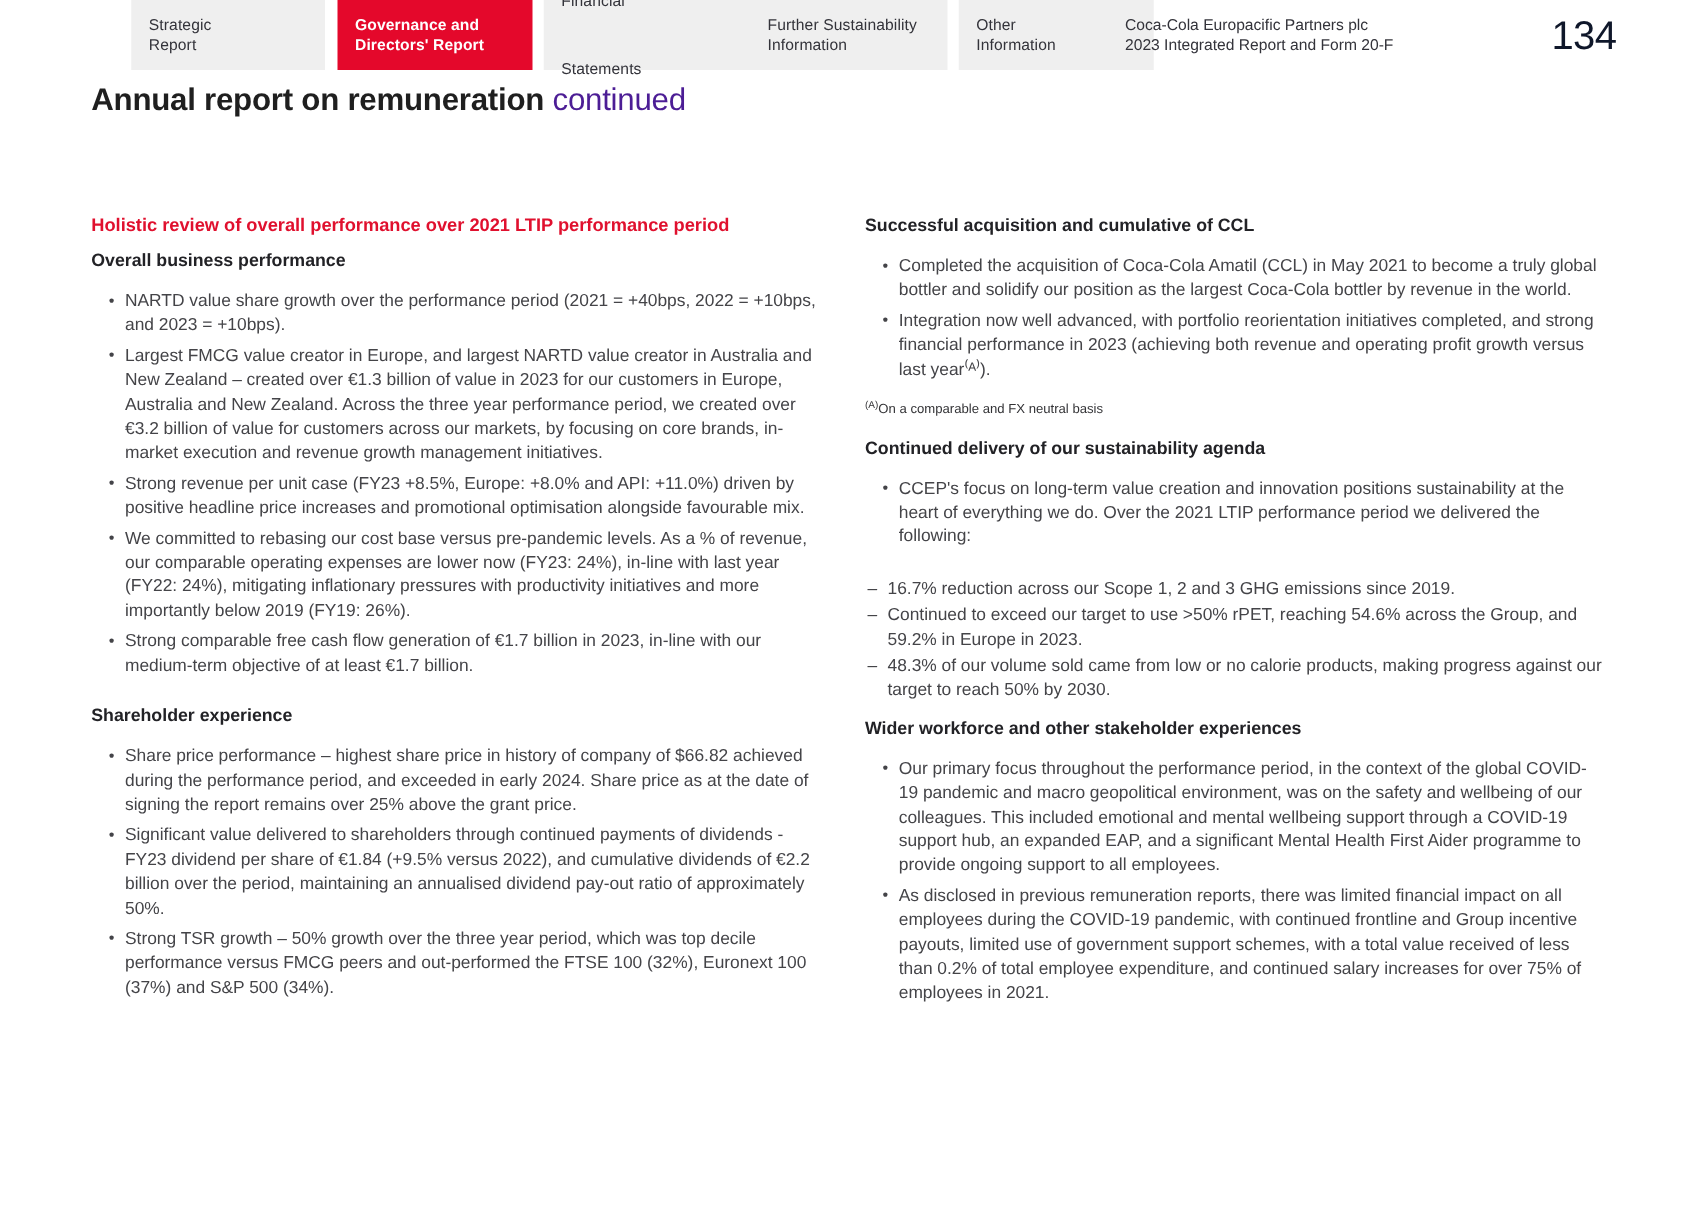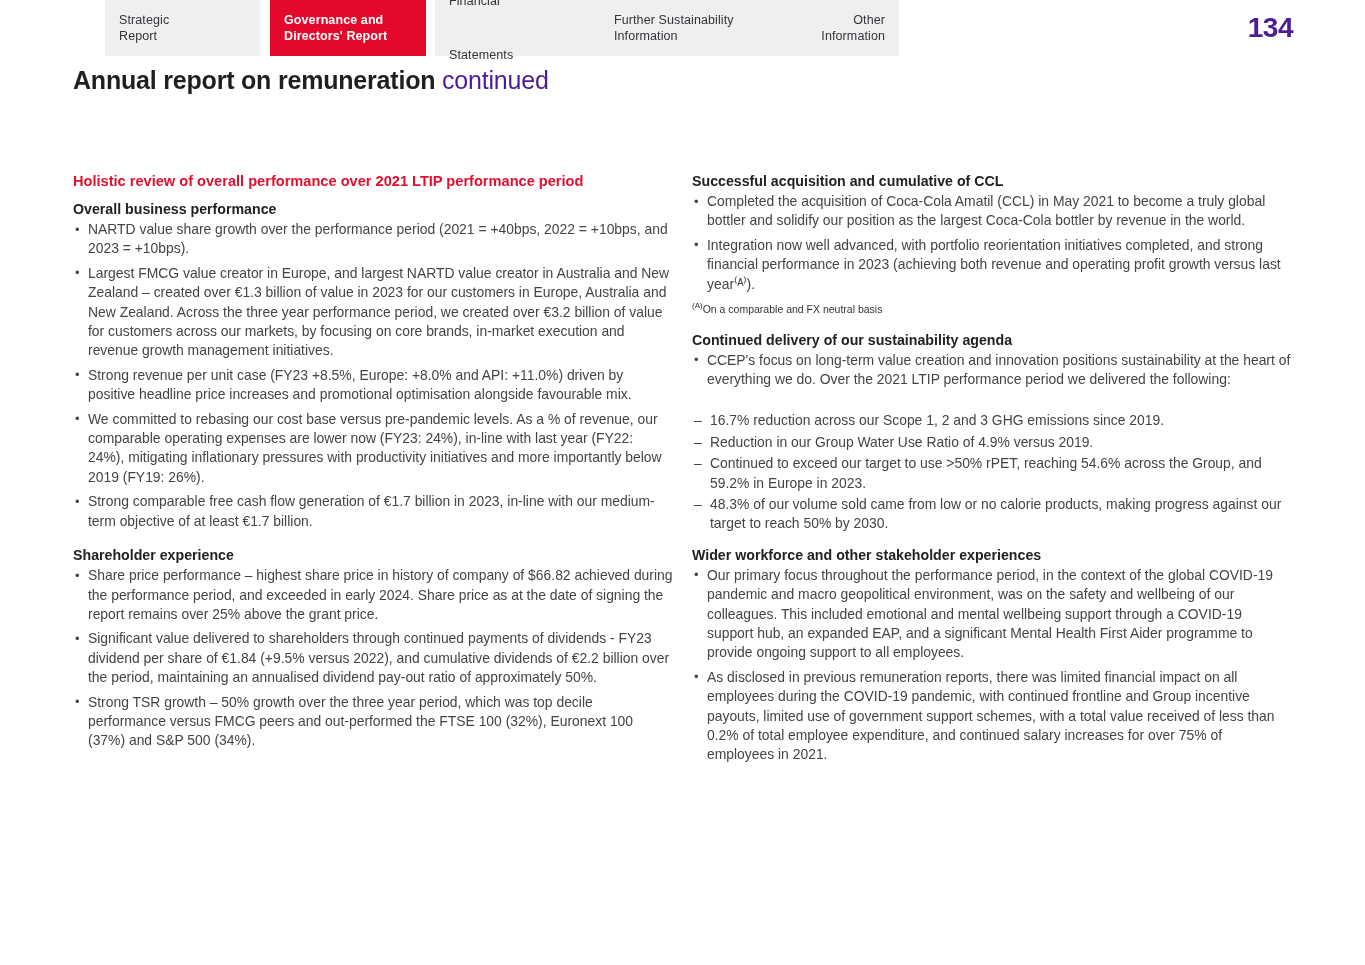--- a/index.html
+++ b/index.html
@@ -53,21 +53,21 @@
     background: #e4082b;
   }
   .tab.active .tab-line {
     color: #ffffff;
     font-weight: bold;
   }
   .tab1 { left: 73px;  width: 155px; }
   .tab2 { left: 238px; width: 156px; }
   .tab3 { left: 403px; width: 181px; gap: 38px; }
   .tab4 { left: 568px; width: 158px; }
-  .tab5 { left: 711px; width: 156px; text-align: right; }
+  .tab5 { left: 735px; width: 156px; }
 
   .doc-id {
     position: absolute;
     left: 900px;
     top: 0;
     height: 56px;
     display: flex;
     flex-direction: column;
     justify-content: center;
   }
@@ -77,23 +77,23 @@
     color: #33333a;
     white-space: nowrap;
   }
   .page-number {
     position: absolute;
     right: 72px;
     top: 0;
     height: 56px;
     display: flex;
     align-items: center;
-    font-size: 28px;
-    font-weight: bold;
-    color: #4c1d95;
+    font-size: 32px;
+    font-weight: normal;
+    color: #0f172a;
     letter-spacing: -0.5px;
   }
 
   
   .page-title {
     position: absolute;
     left: 73px;
     top: 64px;
     font-size: 25px;
     line-height: 32px;
@@ -127,21 +127,21 @@
     line-height: 19px;
     font-weight: bold;
     color: #222226;
     margin: 0 0 1px 0;
   }
   .block-gap { height: 15px; }
   .block-gap-sm { height: 10px; }
 
   ul.bullets {
     list-style: none;
-    margin: 0;
+    margin: 12px;
     padding: 0;
   }
   ul.bullets > li {
     position: relative;
     padding-left: 15px;
     margin-bottom: 5px;
     font-size: 13.9px;
     line-height: 19.4px;
     color: #444448;
   }
@@ -208,20 +208,24 @@
     <div class="tab tab4">
       <div class="tab-line">Further Sustainability</div>
       <div class="tab-line">Information</div>
     </div>
 
     <div class="tab tab5">
       <div class="tab-line">Other</div>
       <div class="tab-line">Information</div>
     </div>
 
+    <div class="doc-id">
+      <div class="doc-line">Coca-Cola Europacific Partners plc</div>
+      <div class="doc-line">2023 Integrated Report and Form 20-F</div>
+    </div>
 
     <div class="page-number">134</div>
   </div>
 
   <div class="page-title">
     <span>Annual report on remuneration</span>
     <span class="cont">continued</span>
   </div>
 
   <div class="col col-left">
@@ -267,21 +271,20 @@
     <div class="block-gap"></div>
 
     <div>
       <div class="section-head">Continued delivery of our sustainability agenda</div>
       <ul class="bullets">
         <li>CCEP's focus on long-term value creation and innovation positions sustainability at the heart of everything we do. Over the 2021 LTIP performance period we delivered the following:</li>
       </ul>
       <div class="sub-list-wrap">
         <ul class="dashes">
           <li>16.7% reduction across our Scope 1, 2 and 3 GHG emissions since 2019.</li>
-          <li>Reduction in our Group Water Use Ratio of 4.9% versus 2019.</li>
           <li>Continued to exceed our target to use &gt;50% rPET, reaching 54.6% across the Group, and 59.2% in Europe in 2023.</li>
           <li>48.3% of our volume sold came from low or no calorie products, making progress against our target to reach 50% by 2030.</li>
         </ul>
       </div>
     </div>
 
     <div class="block-gap-sm"></div>
 
     <div>
       <div class="section-head">Wider workforce and other stakeholder experiences</div>

